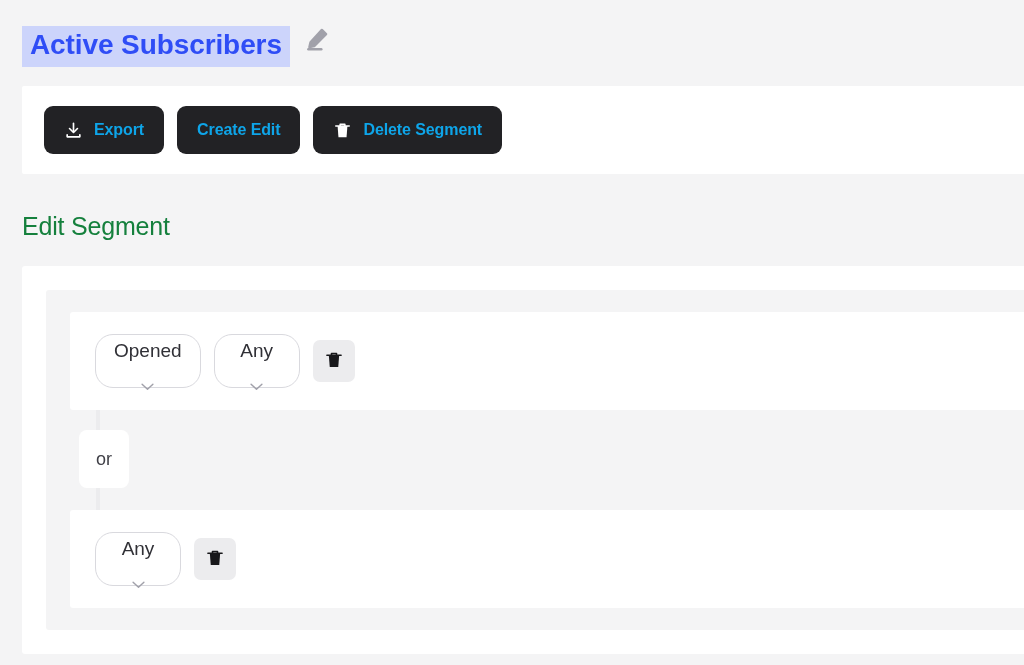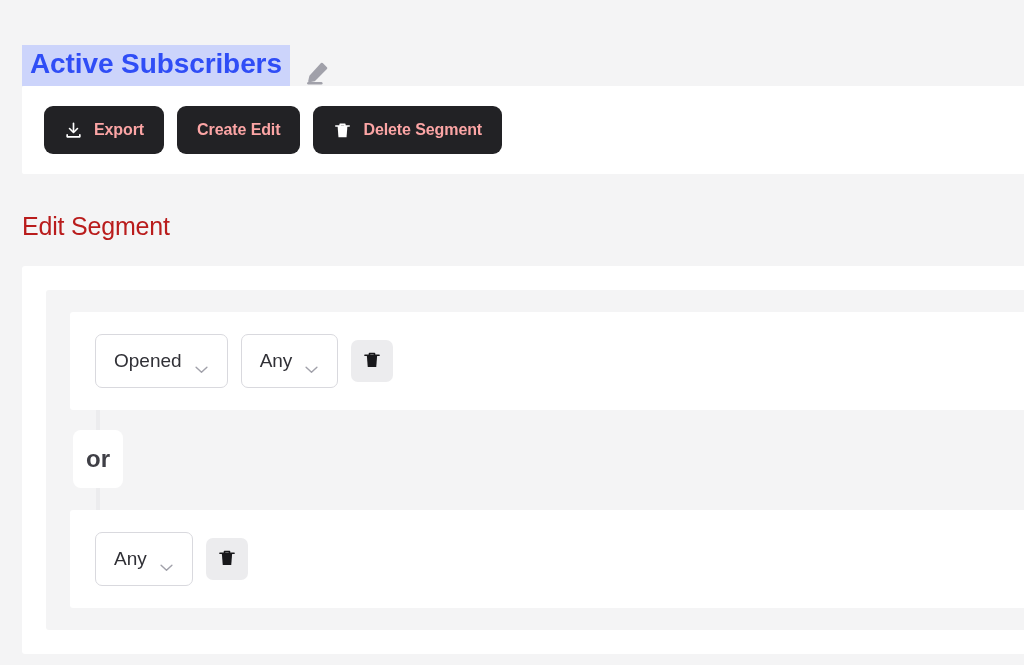--- a/index.html
+++ b/index.html
@@ -13,21 +13,21 @@
   body {
     background: #f4f4f5;
     font-family: "Liberation Sans", sans-serif;
     color: #18181b;
     -webkit-font-smoothing: antialiased;
   }
 
   
   .title-row {
     display: flex;
-    align-items: flex-end;
+    align-items: flex-start;
     gap: 14px;
     padding: 26px 0 0 22px;
     height: 86px;
   }
   .title-text {
     font-size: 28px;
     font-weight: 700;
     color: #2f4df6;
     background: #ccd4fb;
     padding: 4px 8px 6px 8px;
@@ -49,42 +49,42 @@
     margin-right: -60px;
     height: 88px;
     display: flex;
     align-items: center;
     padding-left: 22px;
     border-radius: 2px;
   }
   .tbtn {
     height: 48px;
     background: #222225;
-    color: #fca5a5;
+    color: #0ea5e9;
     border: none;
     border-radius: 9px;
     display: inline-flex;
     align-items: center;
     gap: 11px;
     padding: 0 20px;
     margin-right: 13px;
     font-family: "Liberation Sans", sans-serif;
     font-size: 16px;
     font-weight: 700;
     letter-spacing: -0.1px;
     cursor: pointer;
     white-space: nowrap;
   }
   .tbtn svg { display: block; flex: none; }
 
   
   .section-heading {
     font-size: 25px;
     font-weight: 400;
-    color: #b91c1c;
+    color: #15803d;
     padding: 38px 0 0 22px;
     height: 92px;
     letter-spacing: -0.2px;
   }
 
   
   .builder-card {
     background: #ffffff;
     margin-left: 22px;
     margin-right: -60px;
@@ -105,30 +105,31 @@
     display: flex;
     align-items: center;
     gap: 13px;
   }
 
   .pill {
     height: 54px;
     min-width: 86px;
     background: #ffffff;
     border: 1px solid #d9d9de;
-    border-radius: 7px;
+    border-radius: 18px;
     display: inline-flex;
     align-items: center;
     justify-content: center;
     gap: 12px;
     padding: 0 18px;
     font-size: 19px;
     color: #303036;
     cursor: pointer;
     white-space: nowrap;
+    flex-direction: column;
   }
   .chev {
     display: block;
     width: 15px;
     height: 9px;
     flex: none;
   }
   .icon-btn {
     width: 42px;
     height: 42px;
@@ -150,31 +151,31 @@
   .connector .line {
     position: absolute;
     left: 26px;
     top: 0;
     bottom: 0;
     width: 4px;
     background: #ececee;
   }
   .or-badge {
     position: absolute;
-    left: 3px;
+    left: 9px;
     top: 20px;
     background: #ffffff;
     border-radius: 8px;
     width: 50px;
     height: 58px;
     display: flex;
     align-items: center;
     justify-content: center;
-    font-size: 24px;
-    font-weight: 700;
+    font-size: 18px;
+    font-weight: 400;
     color: #3f3f46;
   }
 </style>
 </head>
 <body>
 
 <div class="title-row">
   <span class="title-text">Active Subscribers</span>
   <span class="edit-pencil">
     <svg viewBox="0 0 24 24" width="26" height="26" fill="none" stroke="#a1a1aa" stroke-width="2.2" stroke-linecap="round" stroke-linejoin="round">

